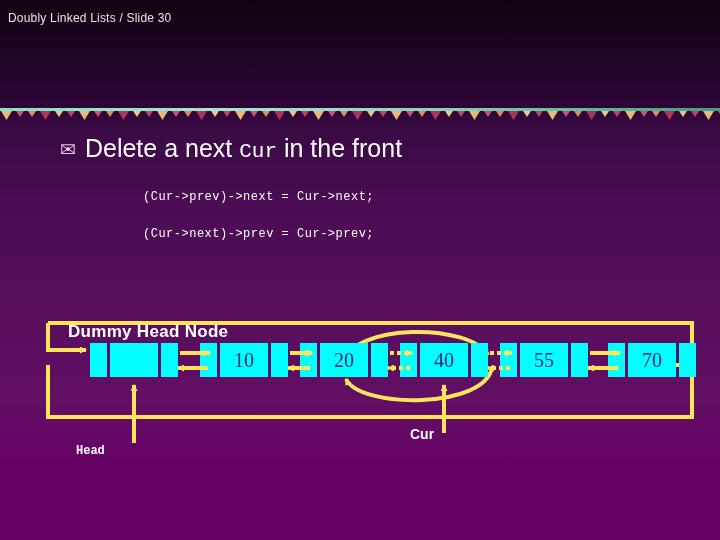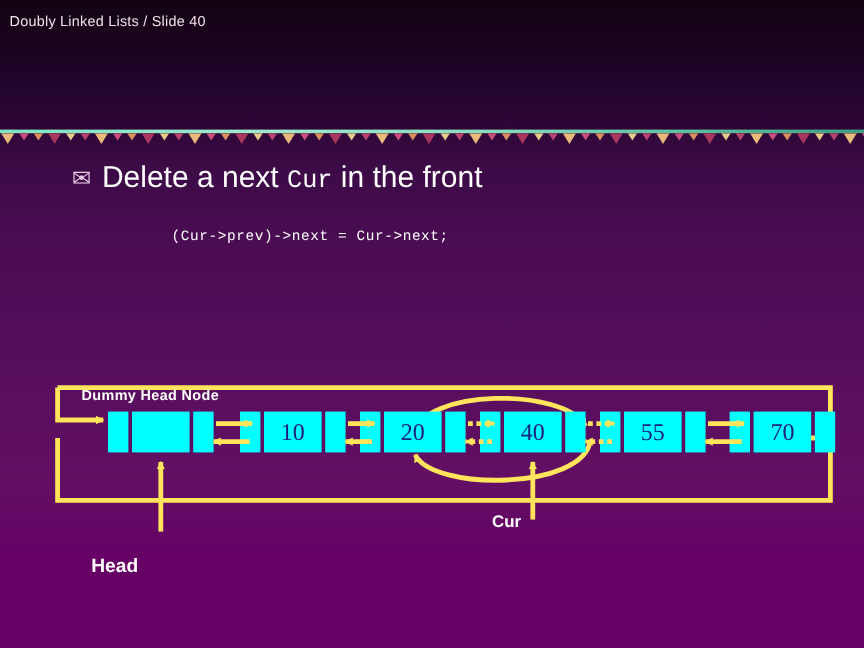--- a/index.html
+++ b/index.html
@@ -113,30 +113,30 @@
     height: 180px;
   }
   .diagram svg { display: block; }
 
   .lbl {
     position: absolute;
     color: #ffffff;
     font-weight: bold;
     white-space: nowrap;
   }
-  .lbl-dummy { left: 68px; top: 322px; font-size: 12px; letter-spacing: 0.3px; }
-  .lbl-head  { left: 76px; top: 464px; font-size: 16px; }
+  .lbl-dummy { left: 68px; top: 322px; font-size: 17px; letter-spacing: 0.3px; }
+  .lbl-head  { left: 76px; top: 444px; font-size: 12px; font-family: Liberation Mono, monospace; }
   .lbl-cur   { left: 410px; top: 426px; font-size: 14px; }
 </style>
 </head>
 <body>
 
 <div id="slide">
 
-  <div class="slide-header">Doubly Linked Lists / Slide 40</div>
+  <div class="slide-header">Doubly Linked Lists / Slide 30</div>
 
   <div class="divider-wrap">
     <div class="divider-line"></div>
     <svg class="divider-tris" viewBox="0 0 720 12" preserveAspectRatio="none">
       <g id="tri-group">
           <path d="M1,0 L12,0 L6.5,9 Z" fill="#e8b97a"></path>
           <path d="M16,0 L24,0 L20,6 Z" fill="#c94f7c"></path>
           <path d="M28,0 L36,0 L32,6 Z" fill="#d98f5e"></path>
           <path d="M40,0 L51,0 L45.5,9 Z" fill="#a8365f"></path>
           <path d="M55,0 L63,0 L59,6 Z" fill="#e8c98a"></path>
@@ -194,20 +194,21 @@
         </g>
     </svg>
   </div>
 
   <div class="bullet-row">
     <span class="bullet-glyph">✉</span>
     <span class="bullet-text"><span>Delete a next </span><span class="mono-inline">Cur</span><span> in the front</span></span>
   </div>
 
   <div class="code-line code-1">(Cur-&gt;prev)-&gt;next = Cur-&gt;next;</div>
+  <div class="code-line code-2">(Cur-&gt;next)-&gt;prev = Cur-&gt;prev;</div>
 
   <div class="diagram">
     <svg width="720" height="180" viewBox="0 0 720 180">
       <defs>
         <marker id="ah" markerWidth="7" markerHeight="7" refX="6" refY="3.5" orient="auto" markerUnits="userSpaceOnUse">
           <path d="M0,0 L7,3.5 L0,7 Z" fill="#FFE45C"></path>
         </marker>
         <marker id="ahs" markerWidth="9" markerHeight="9" refX="8" refY="4.5" orient="auto" markerUnits="userSpaceOnUse">
           <path d="M0,0 L9,4.5 L0,9 Z" fill="#FFE45C"></path>
         </marker>

